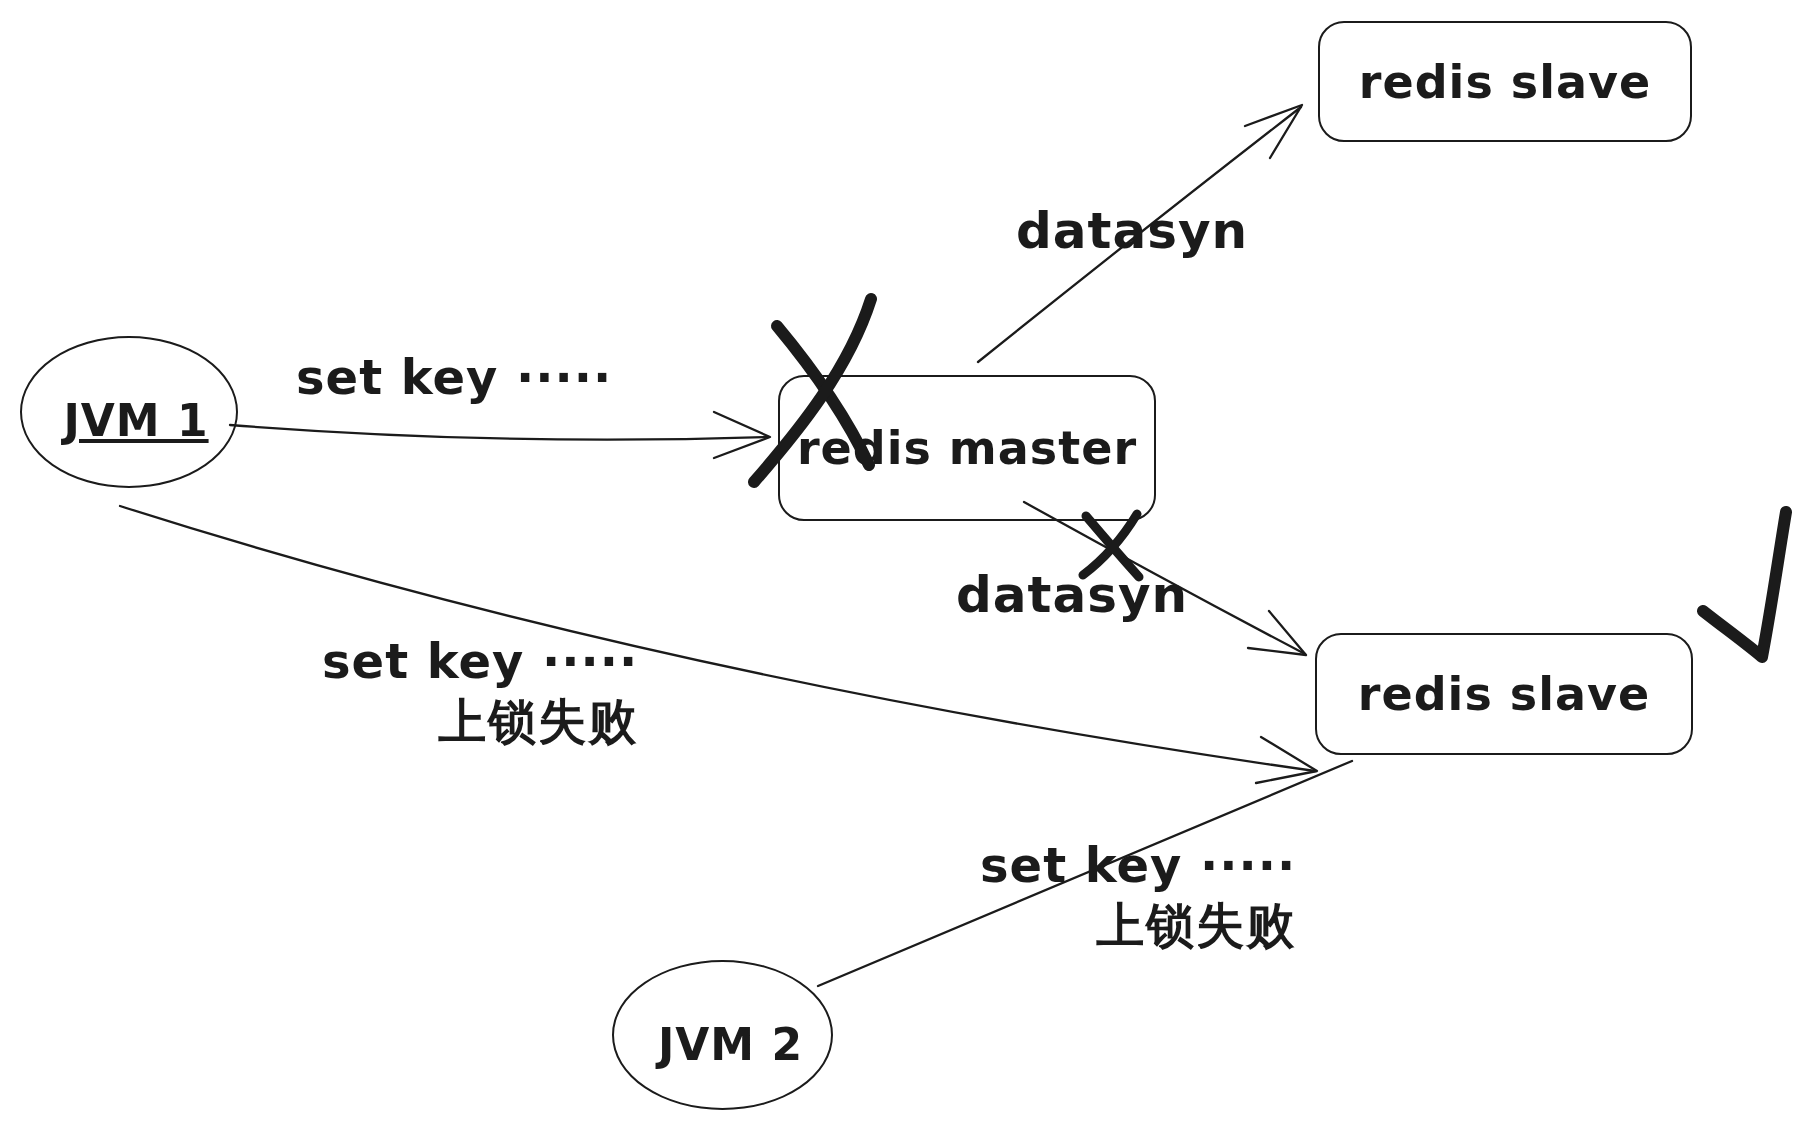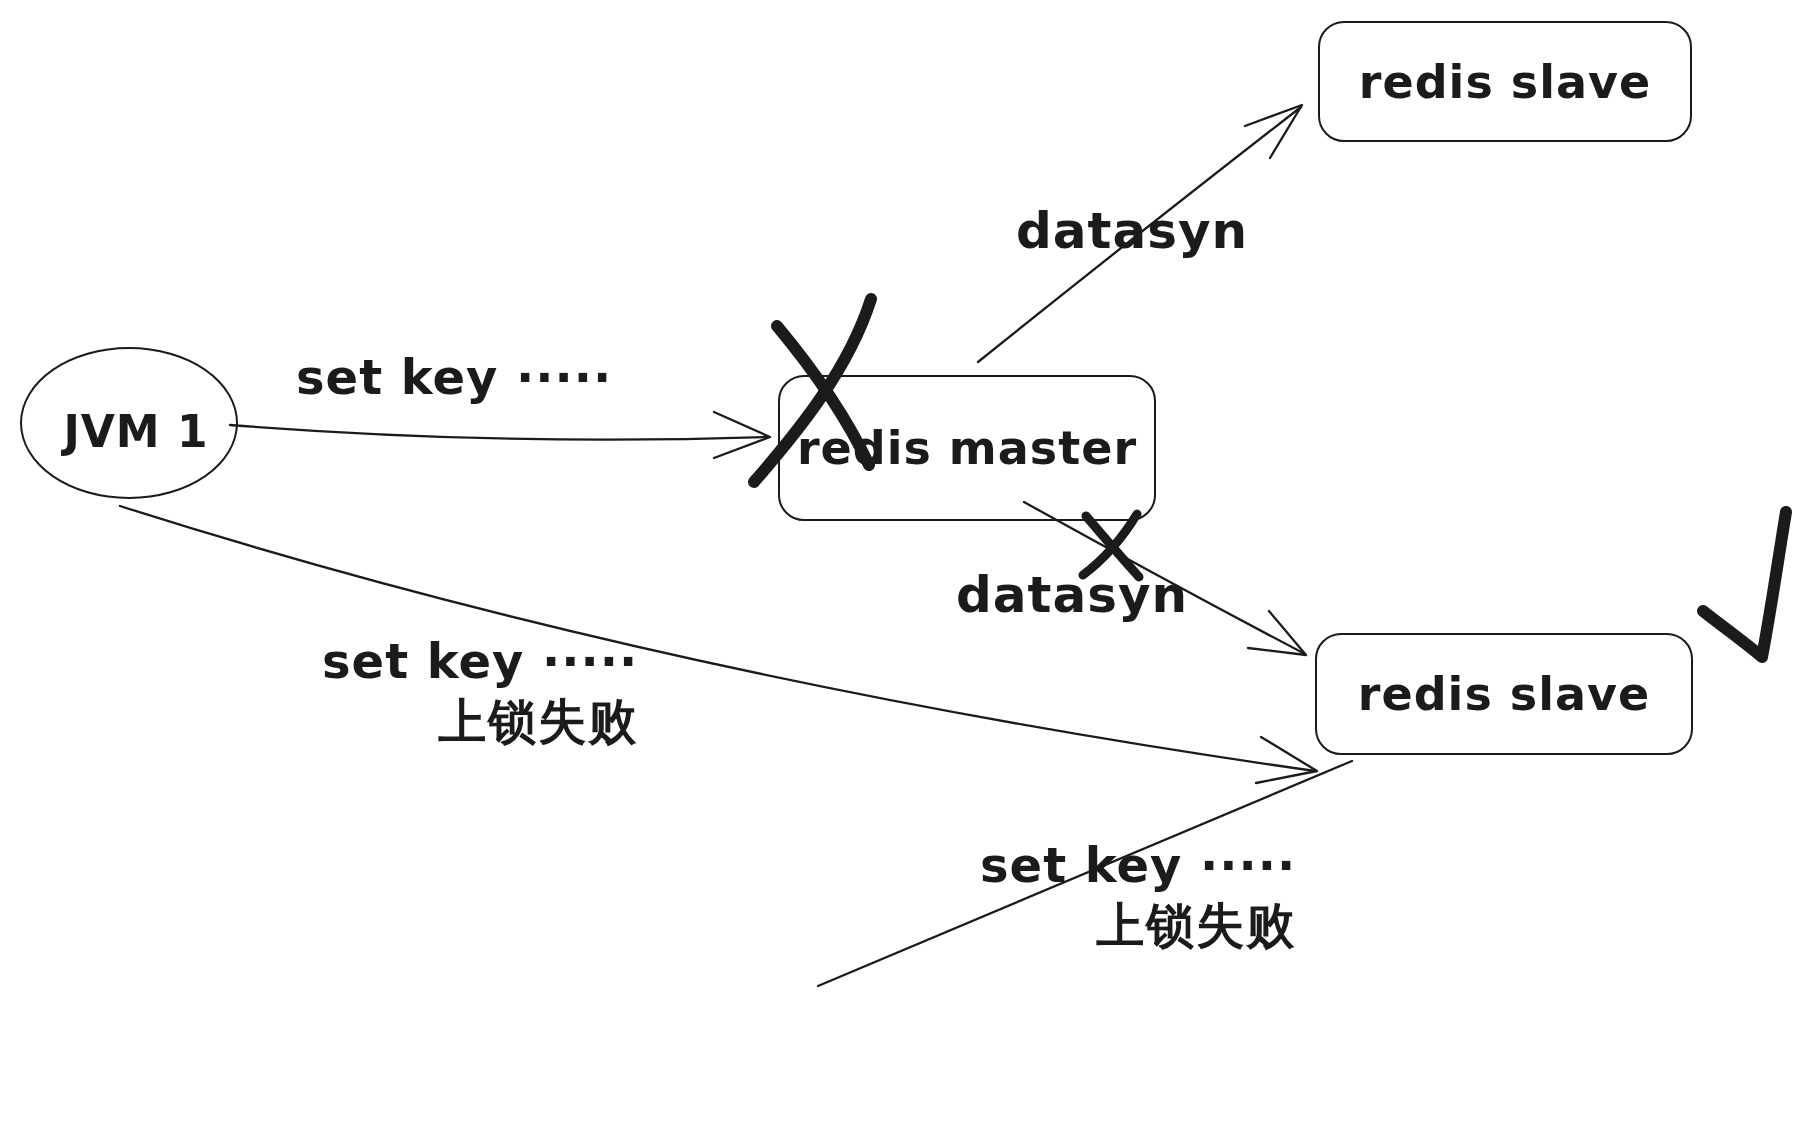--- a/index.html
+++ b/index.html
@@ -25,21 +25,21 @@
     display: flex;
     align-items: center;
     justify-content: center;
     box-sizing: border-box;
     font-weight: 600;
     letter-spacing: 1px;
     white-space: nowrap;
   }
   .node-rect { border-radius: 26px; font-size: 46px; }
   .node-ellipse { border-radius: 50%; font-size: 44px; }
-  #node-jvm1 { left: 20px; top: 347px; width: 218px; height: 152px; padding-top: 16px; padding-left: 14px; }
+  #node-jvm1 { left: 20px; top: 336px; width: 218px; height: 152px; padding-top: 16px; padding-left: 14px; text-decoration: underline; }
   #node-jvm2 { left: 612px; top: 960px; width: 221px; height: 150px; padding-top: 18px; padding-left: 16px; }
   #node-redis-master { left: 778px; top: 375px; width: 378px; height: 146px; }
   #node-redis-slave-top { left: 1318px; top: 21px; width: 374px; height: 121px; }
   #node-redis-slave-bottom { left: 1315px; top: 633px; width: 378px; height: 122px; }
   .edge-label {
     position: absolute;
     font-weight: 600;
     white-space: nowrap;
     line-height: 1.08;
     letter-spacing: 1px;
@@ -78,20 +78,23 @@
     </g>
     <g>
       <path class="stroke-line" d="M818,986 Q1095,868 1352,761"></path>
     </g>
   </svg>
 
   <div class="node node-ellipse" id="node-jvm1">
     <span>JVM 1</span>
   </div>
 
+  <div class="node node-ellipse" id="node-jvm2">
+    <span>JVM 2</span>
+  </div>
 
   <div class="node node-rect" id="node-redis-master">
     <span>redis master</span>
   </div>
 
   <div class="node node-rect" id="node-redis-slave-top">
     <span>redis slave</span>
   </div>
 
   <div class="node node-rect" id="node-redis-slave-bottom">

